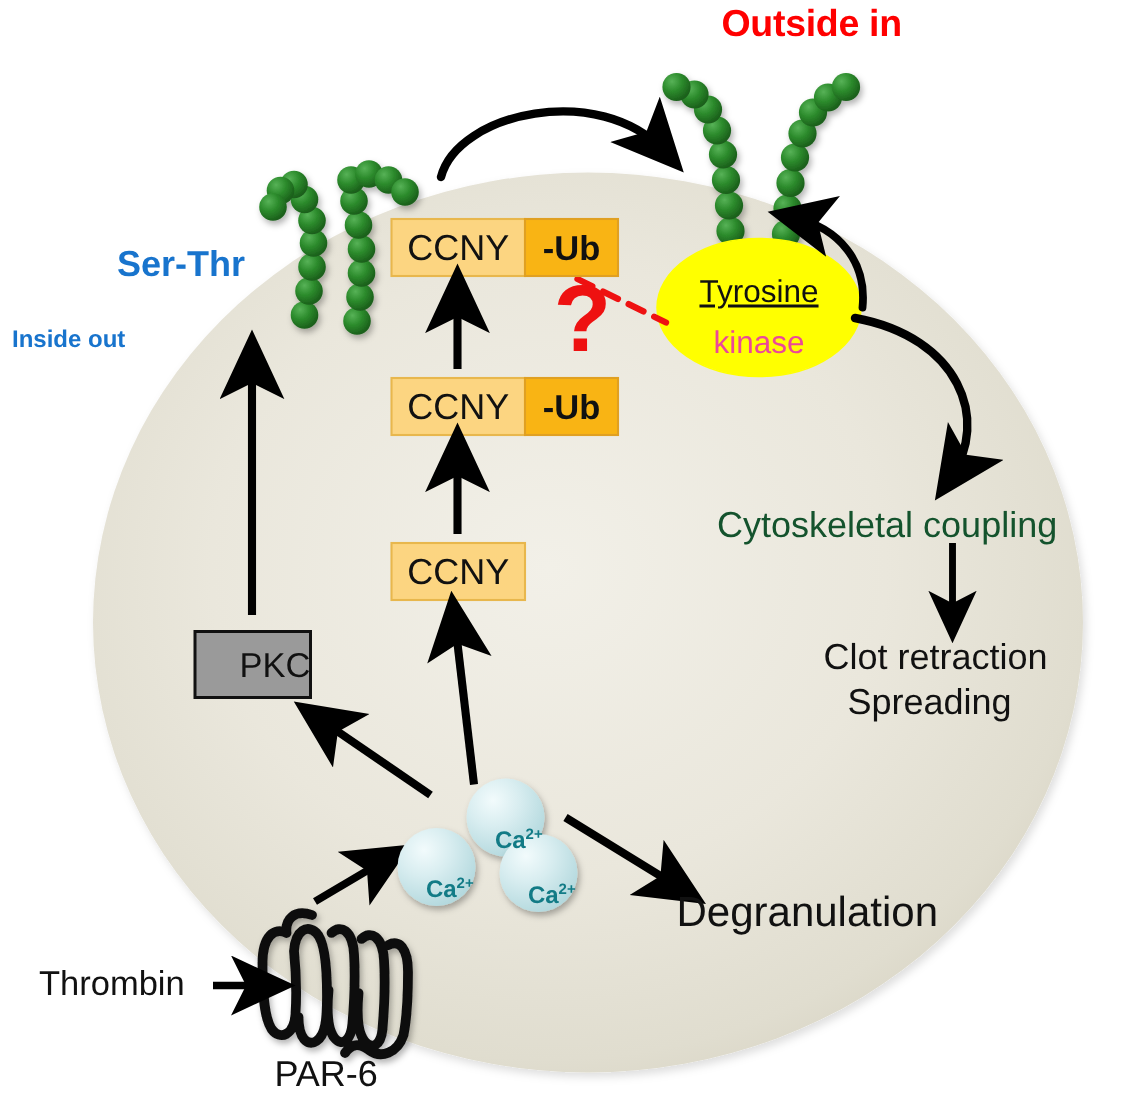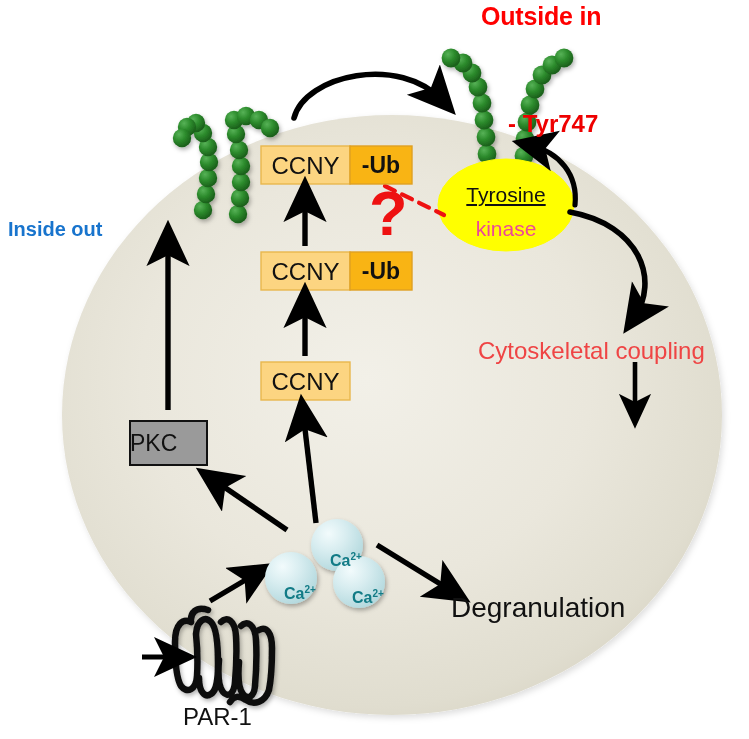--- a/index.html
+++ b/index.html
@@ -196,52 +196,55 @@
     </g>
 
     <g>
       <line x1="142" y1="657" x2="180" y2="657" stroke="#000000" stroke-width="5" marker-end="url(#ah)"></line>
     </g>
 
   </svg>
 
   <div class="htxt" style="left:481px;top:2px;font-size:25px;font-weight:bold;color:#FF0000;letter-spacing:-0.2px;">Outside in</div>
 
-
-  <div class="htxt" style="left:8px;top:218px;font-size:20px;font-weight:bold;color:#1874CD;">Inside out</div>
-
-  <div class="htxt" style="left:508px;top:110px;font-size:24px;font-weight:bold;color:#EE0000;">- Tyr747</div>
+  <div class="htxt" style="left:78px;top:163px;font-size:24px;font-weight:bold;color:#1874CD;">Ser-Thr</div>
+
+  <div class="htxt" style="left:8px;top:218px;font-size:16px;font-weight:bold;color:#1874CD;">Inside out</div>
+
 
   <div class="htxt" style="left:369px;top:182px;font-size:63px;font-weight:bold;color:#EE1111;line-height:1;">?</div>
 
   <div class="htxt" style="left:270px;top:152px;width:71px;text-align:center;font-size:24px;color:#111111;">CCNY</div>
   <div class="htxt" style="left:356px;top:152px;width:50px;text-align:center;font-size:23px;font-weight:bold;color:#111111;">-Ub</div>
 
   <div class="htxt" style="left:270px;top:258px;width:71px;text-align:center;font-size:24px;color:#111111;">CCNY</div>
   <div class="htxt" style="left:356px;top:258px;width:50px;text-align:center;font-size:23px;font-weight:bold;color:#111111;">-Ub</div>
 
   <div class="htxt" style="left:270px;top:368px;width:71px;text-align:center;font-size:24px;color:#111111;">CCNY</div>
 
-  <div class="htxt" style="left:130px;top:430px;width:77px;text-align:left;font-size:23px;color:#111111;">PKC</div>
+  <div class="htxt" style="left:130px;top:430px;width:77px;text-align:right;font-size:23px;color:#111111;">PKC</div>
 
   <div class="htxt" style="left:446px;top:183px;width:120px;text-align:center;font-size:21px;color:#111111;text-decoration:underline;">Tyrosine</div>
   <div class="htxt" style="left:446px;top:217px;width:120px;text-align:center;font-size:21px;color:#ec4899;">kinase</div>
 
   <div class="htxt" style="left:312px;top:533px;width:50px;text-align:center;font-size:16px;font-weight:bold;color:#127B86;">
     <span>Ca</span><sup style="font-size:10px;">2+</sup>
   </div>
   <div class="htxt" style="left:266px;top:566px;width:50px;text-align:center;font-size:16px;font-weight:bold;color:#127B86;">
     <span>Ca</span><sup style="font-size:10px;">2+</sup>
   </div>
   <div class="htxt" style="left:334px;top:570px;width:50px;text-align:center;font-size:16px;font-weight:bold;color:#127B86;">
     <span>Ca</span><sup style="font-size:10px;">2+</sup>
   </div>
 
-
-  <div class="htxt" style="left:183px;top:703px;font-size:24px;color:#111111;">PAR-1</div>
+  <div class="htxt" style="left:26px;top:642px;font-size:23px;color:#111111;">Thrombin</div>
+
+  <div class="htxt" style="left:183px;top:703px;font-size:24px;color:#111111;">PAR-6</div>
 
   <div class="htxt" style="left:451px;top:592px;font-size:28px;color:#111111;">Degranulation</div>
 
-  <div class="htxt" style="left:478px;top:337px;font-size:24px;color:#ef4444;text-align:center;">Cytoskeletal coupling</div>
-
-
+  <div class="htxt" style="left:478px;top:337px;font-size:24px;color:#14532d;text-align:center;">Cytoskeletal coupling</div>
+
+  <div class="htxt" style="left:549px;top:425px;font-size:24px;color:#111111;">Clot retraction</div>
+
+  <div class="htxt" style="left:565px;top:455px;font-size:24px;color:#111111;">Spreading</div>
 
 </div>
 
 </body></html>

